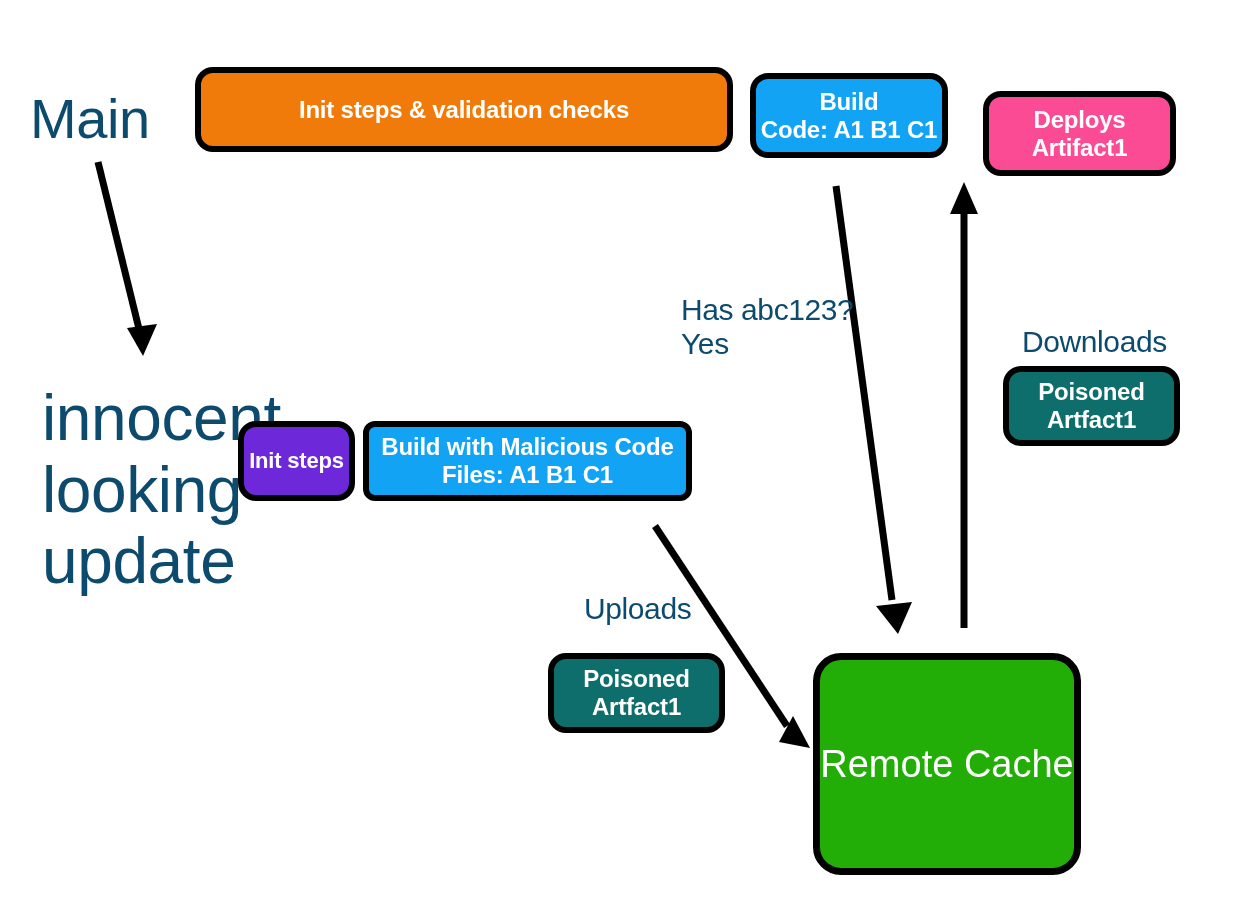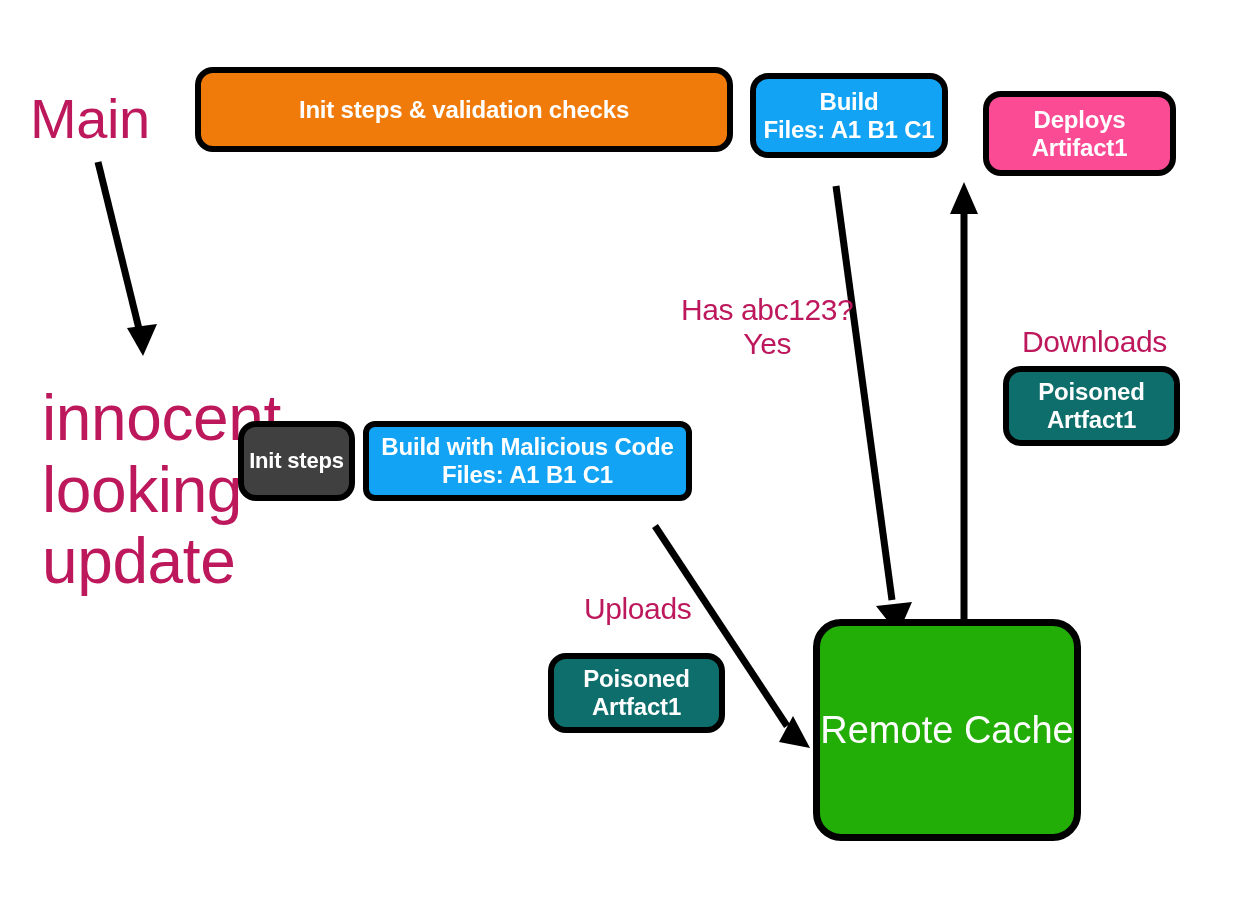--- a/index.html
+++ b/index.html
@@ -15,21 +15,21 @@
     position: relative;
     width: 1250px;
     height: 908px;
     background: #ffffff;
     overflow: hidden;
   }
 
   
   .plain-label {
     position: absolute;
-    color: #be185d;
+    color: #0c4a6e;
     font-weight: 400;
     line-height: 1.12;
     white-space: pre-line;
     letter-spacing: -0.4px;
   }
 
   
   .node {
     position: absolute;
     box-sizing: border-box;
@@ -90,41 +90,41 @@
       <polygon points="810,748 779,742 793,716" fill="#000000"></polygon>
     </g>
   </svg>
 
   <div class="plain-label" style="left:30px; top:88px; font-size:56px;">Main</div>
 
   <div class="plain-label" style="left:42px; top:383px; font-size:64px;">innocent
 looking
 update</div>
 
-  <div class="plain-label" style="left:681px; top:293px; font-size:30px;text-align:center;">Has abc123?
+  <div class="plain-label" style="left:681px; top:293px; font-size:30px;">Has abc123?
 Yes</div>
 
   <div class="plain-label" style="left:584px; top:592px; font-size:30px;">Uploads</div>
 
   <div class="plain-label" style="left:1022px; top:325px; font-size:30px;">Downloads</div>
 
   <div class="node" style="left:195px; top:67px; width:538px; height:85px; background:#F07B0A; font-size:24px;">Init steps &amp; validation checks</div>
 
   <div class="node" style="left:750px; top:73px; width:198px; height:85px; background:#13A3F5; font-size:24px;">Build
-Files: A1  B1  C1</div>
+Code: A1  B1  C1</div>
 
   <div class="node" style="left:983px; top:73px; width:193px; height:85px; background:#FB4B94; font-size:24px;margin-top:18px;">Deploys
 Artifact1</div>
 
-  <div class="node" style="left:238px; top:421px; width:117px; height:80px; background:#404040; font-size:22px;">Init steps</div>
+  <div class="node" style="left:238px; top:421px; width:117px; height:80px; background:#6d28d9; font-size:22px;">Init steps</div>
 
   <div class="node" style="left:363px; top:421px; width:329px; height:80px; background:#13A3F5; font-size:24px;border-radius:12px;">Build with Malicious Code
 Files: A1  B1  C1</div>
 
   <div class="node" style="left:1003px; top:366px; width:177px; height:80px; background:#0E6E6B; font-size:24px;">Poisoned
 Artfact1</div>
 
   <div class="node" style="left:548px; top:653px; width:177px; height:80px; background:#0E6E6B; font-size:24px;">Poisoned
 Artfact1</div>
 
-  <div class="node big-node" style="left:813px; top:619px; width:268px; height:222px; background:#22AE06; font-size:38px;">Remote Cache</div>
+  <div class="node big-node" style="left:813px; top:653px; width:268px; height:222px; background:#22AE06; font-size:38px;">Remote Cache</div>
 
 </div>
 
 </body></html>

